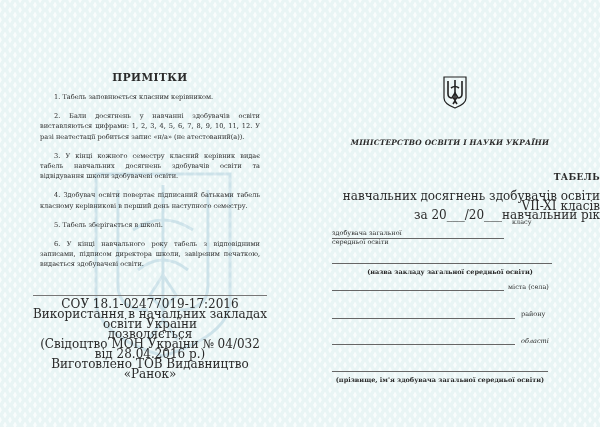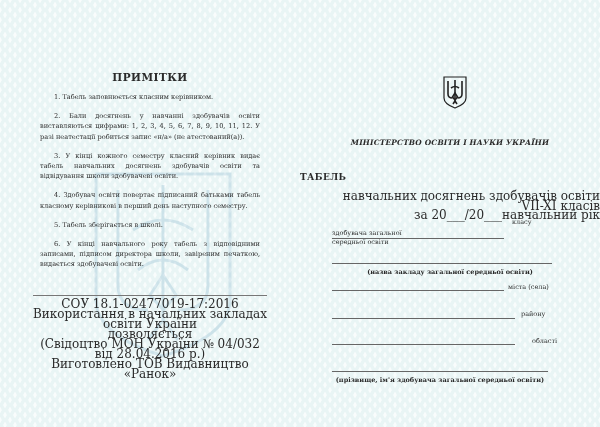--- a/index.html
+++ b/index.html
@@ -27,21 +27,21 @@
       font-weight: bold; font-size: 10.5px; letter-spacing: 0.5px;
     }
     .notes { position: absolute; left: 40px; width: 220px; top: 92px; font-size: 6.6px; line-height: 10.2px; }
     .note { text-align: justify; text-indent: 14px; margin: 0 0 9px 0; }
 
     .hr { position: absolute; left: 33px; width: 234px; top: 295px; border-top: 1px solid #777; }
     .imprint { position: absolute; left: 30px; width: 240px; top: 299px; text-align: center; font-size: 12px; line-height: 10px; }
 
     .emblem { position: absolute; left: 143px; top: 76px; width: 24px; height: 33px; }
     .ministry { position: absolute; left: 0; width: 300px; top: 138px; text-align: center; font-weight: bold; font-size: 7.4px; letter-spacing: 0.2px; font-style: italic; }
-    .tabel { position: absolute; left: 0; width: 300px; top: 172px; text-align: left; font-weight: bold; font-size: 9px; letter-spacing: 0.4px; }
+    .tabel { position: absolute; left: 0; width: 300px; top: 172px; text-align: right; font-weight: bold; font-size: 9px; letter-spacing: 0.4px; }
     .sub { position: absolute; left: 0; width: 300px; top: 192px; text-align: right; font-size: 12px; line-height: 9.6px; }
 
     .row { position: absolute; font-size: 6.5px; line-height: 9px; }
     .line { position: absolute; border-top: 0.8px solid #666; }
     .caption { position: absolute; text-align: center; font-size: 6.5px; font-weight: bold; }
   </style>
 </head>
 <body>
 
 <div class="page left">
@@ -107,17 +107,17 @@
   <div class="line" style="left:32px; width:220px; top:263px;"></div>
   <div class="caption" style="left:0; width:300px; top:268px;">(назва закладу загальної середньої освіти)</div>
 
   <div class="line" style="left:32px; width:172px; top:290px;"></div>
   <div class="row" style="left:208px; top:283px;">міста (села)</div>
 
   <div class="line" style="left:32px; width:183px; top:318px;"></div>
   <div class="row" style="left:221px; top:310px;">району</div>
 
   <div class="line" style="left:32px; width:183px; top:344px;"></div>
-  <div class="row" style="left:232px; top:337px;">області</div>
+  <div class="row" style="left:221px; top:337px;font-style:italic;">області</div>
 
   <div class="line" style="left:32px; width:216px; top:371px;"></div>
   <div class="caption" style="left:20px; width:240px; top:376px;">(прізвище, ім'я здобувача загальної середньої освіти)</div>
 </div>
 
 </body></html>

